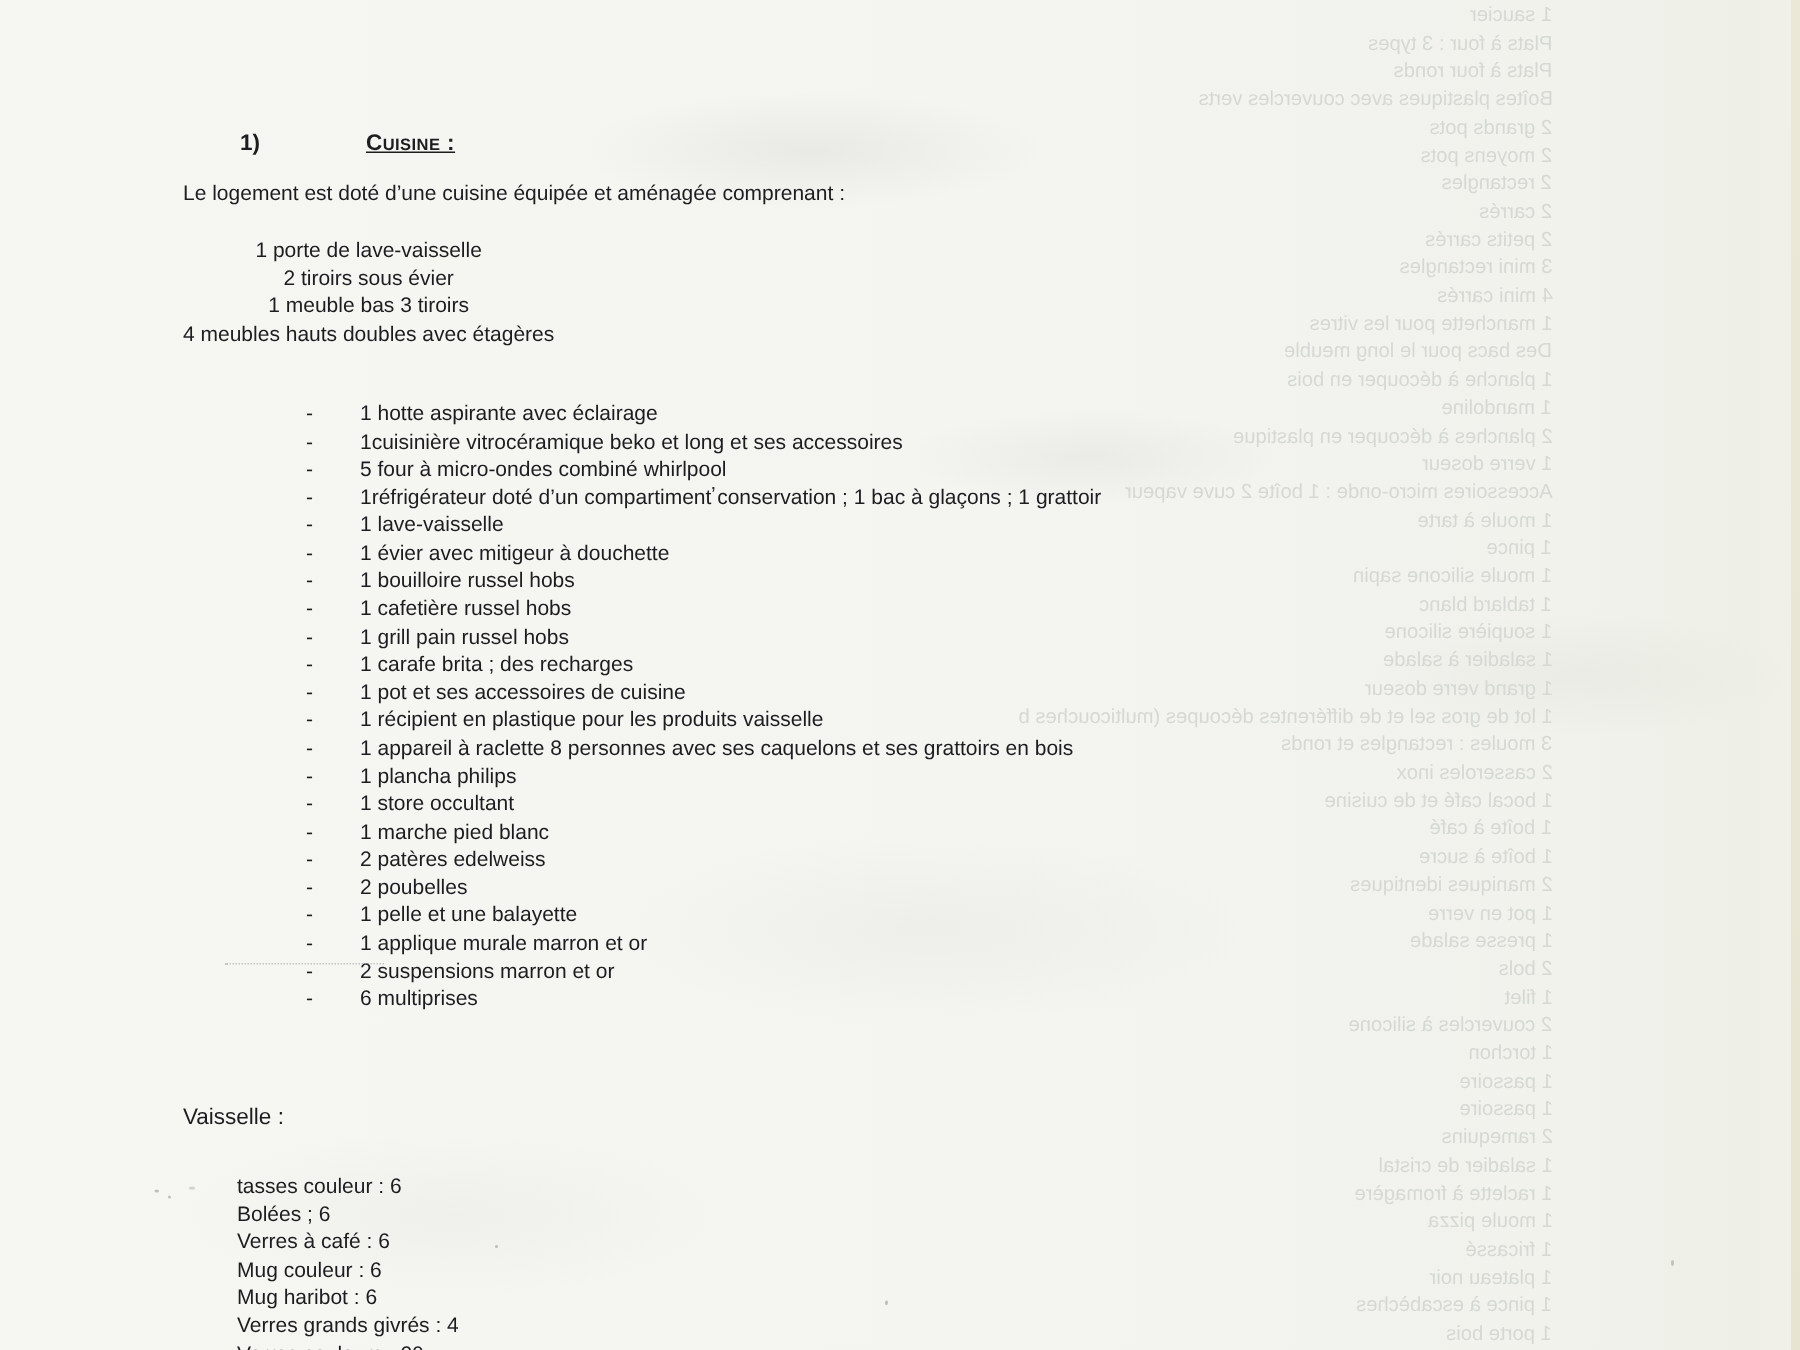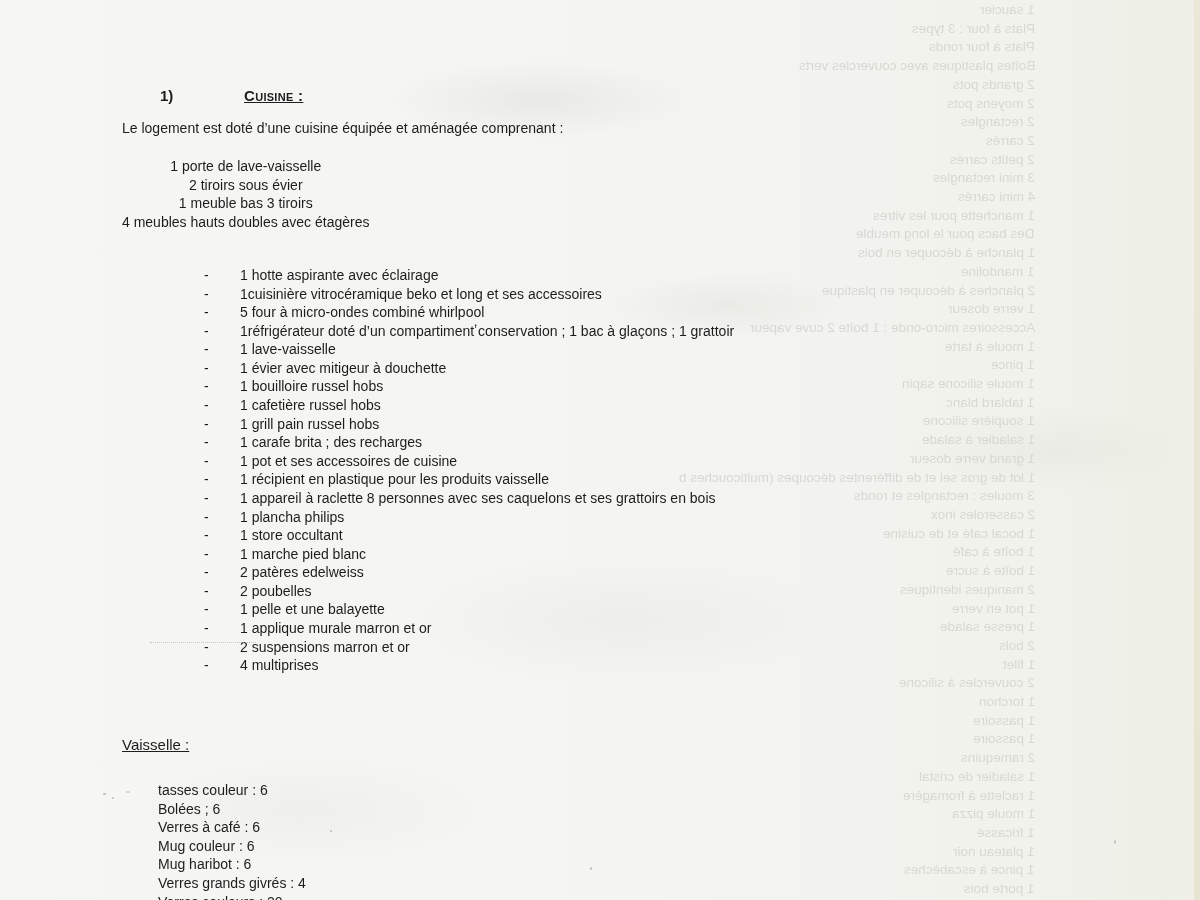--- a/index.html
+++ b/index.html
@@ -41,21 +41,21 @@
   .intro { position:absolute; left:122px; top:120px; font-size:14px; }
 
   .plainlist { position:absolute; left:122px; top:157px; font-size:14px; line-height:18.6px;text-align:center; }
 
   .dashlist { position:absolute; left:160px; top:266px; font-size:14px; line-height:18.58px;margin-left:44px; }
   .dashlist .row { white-space:nowrap; }
   .dashlist .dash { display:inline-block; width:36px; }
 
   .stray-mark { position:absolute; left:474px; top:313px; font-size:14px; color:#2a2a2c; }
 
-  .vheading { position:absolute; left:122px; top:736px; font-size:15px; text-decoration:underline; }
+  .vheading { position:absolute; left:122px; top:736px; font-size:15px; }
 
   .vlist { position:absolute; left:158px; top:781px; font-size:14px; line-height:18.6px; }
 
   
   .edge-strip { position:absolute; right:0; top:0; width:6px; height:900px;
     background:linear-gradient(180deg,#ebe8d7,#e7e4d2); }
   .speck { position:absolute; background:#8f8f8f; border-radius:50%; opacity:.55; }
   .speck.s1 { left:103px; top:793px; width:3px; height:2px; }
   .speck.s2 { left:112px; top:797px; width:2px; height:2px; }
   .speck.s3 { left:126px; top:791px; width:4px; height:2px; opacity:.35; }
@@ -270,21 +270,21 @@
 
       <div class="row">
         <span class="dash">-</span><span class="txt">1 applique murale marron et or</span>
       </div>
 
       <div class="row">
         <span class="dash">-</span><span class="txt">2 suspensions marron et or</span>
       </div>
 
       <div class="row">
-        <span class="dash">-</span><span class="txt">4 multiprises</span>
+        <span class="dash">-</span><span class="txt">6 multiprises</span>
       </div>
     </div>
 
   <div class="stray-mark">‚</div>
 
   <div class="vheading">Vaisselle :</div>
 
   <div class="vlist">
 
       <div class="row">tasses couleur : 6</div>

